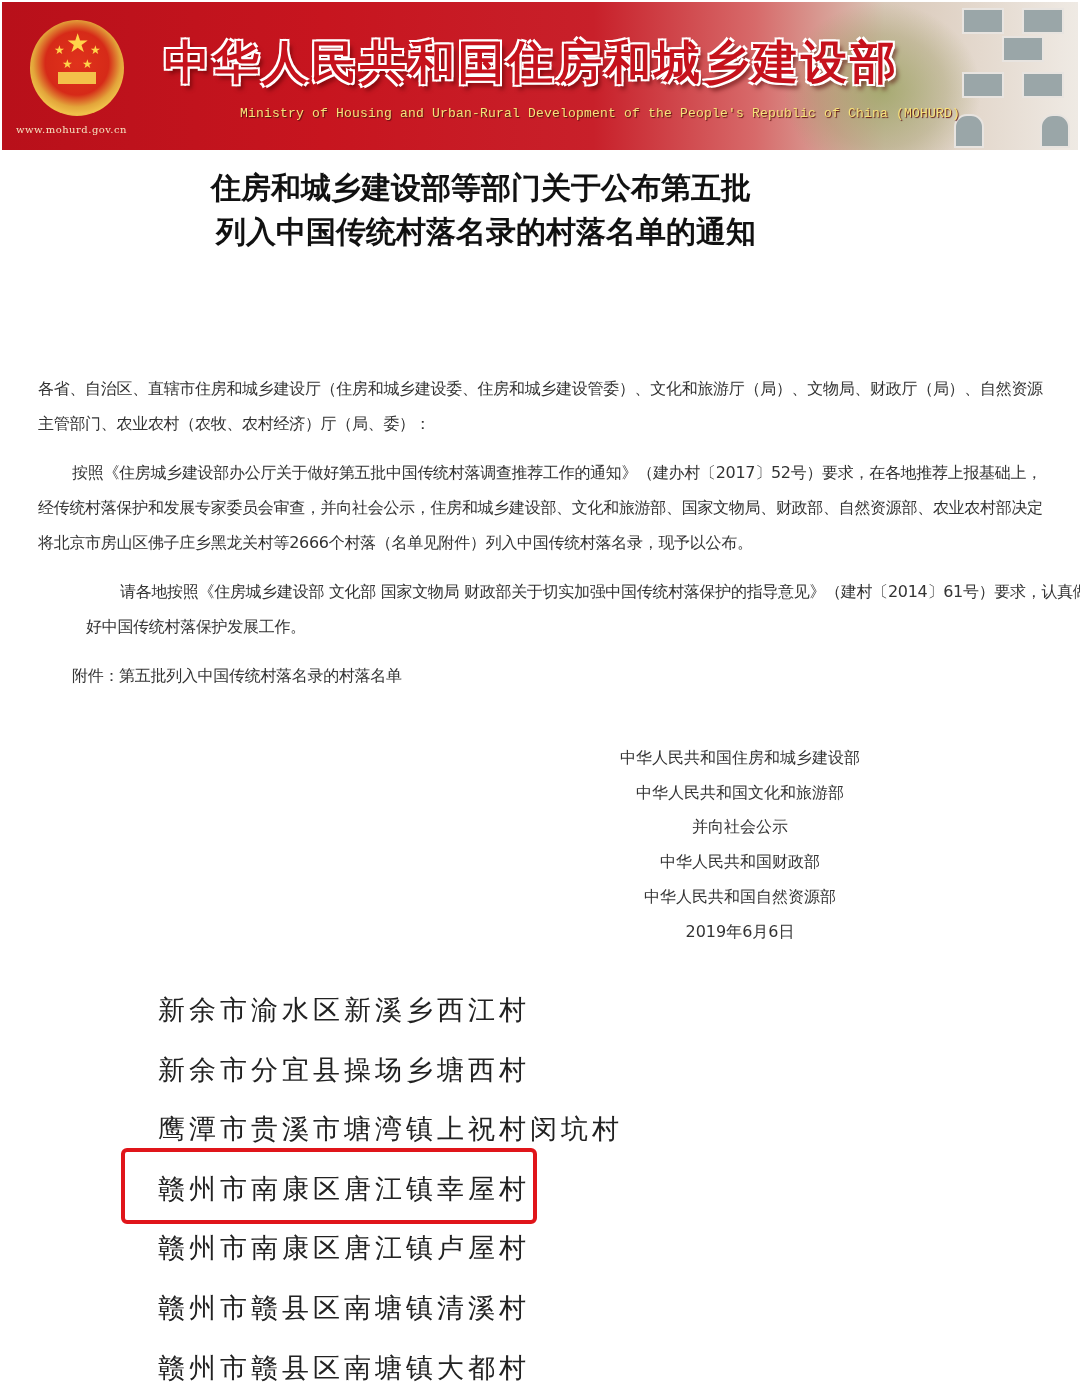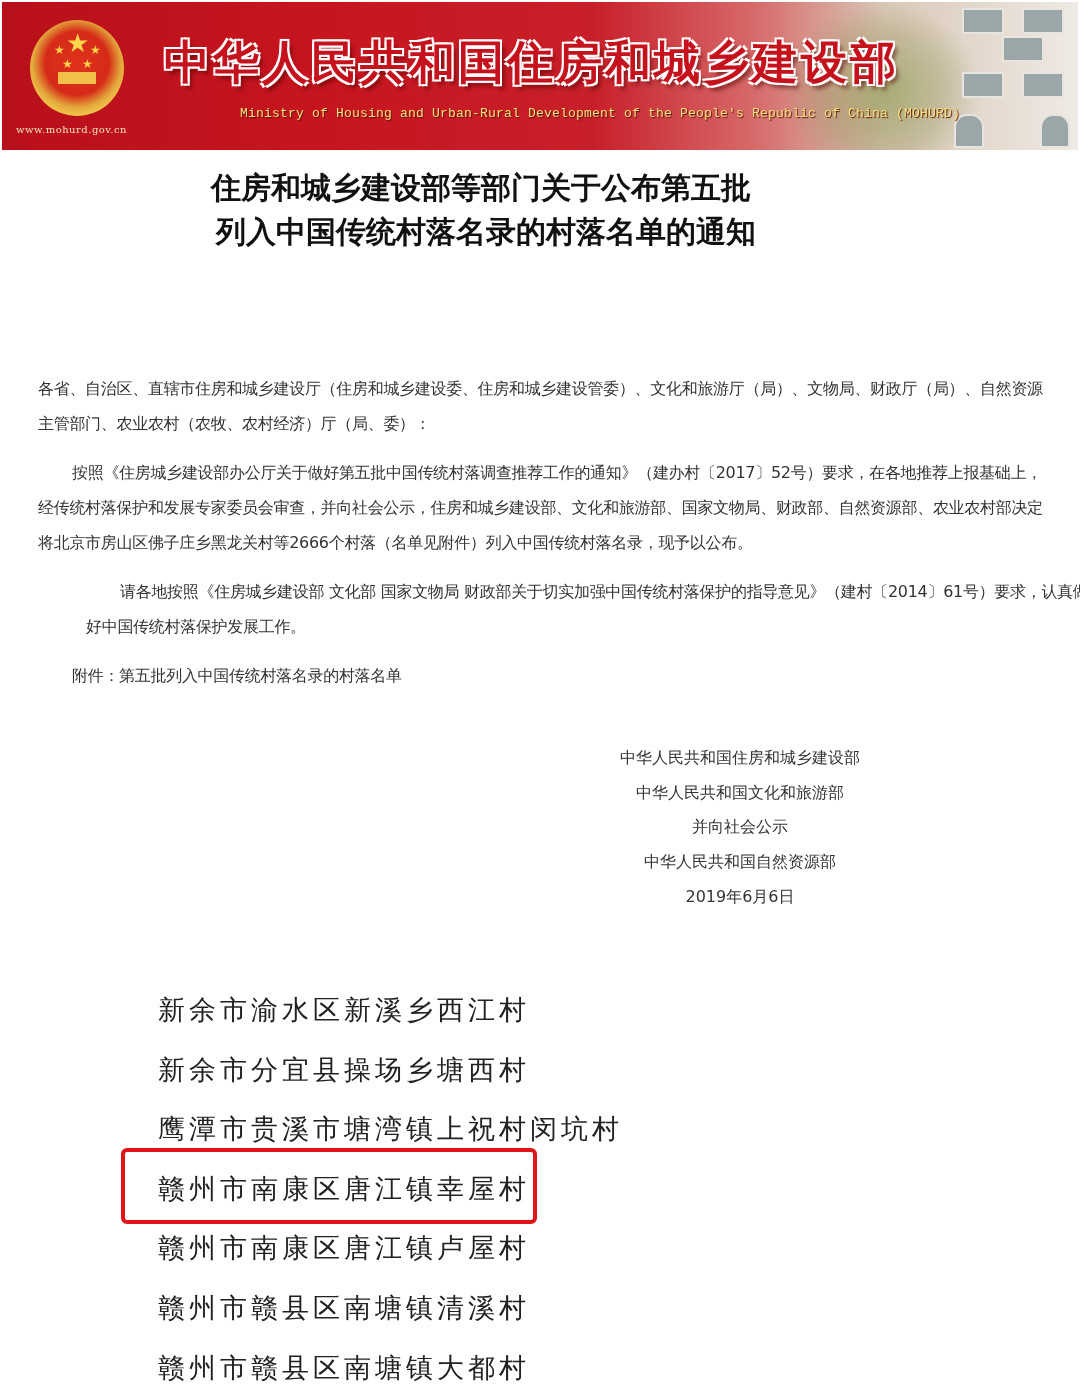--- a/index.html
+++ b/index.html
@@ -77,20 +77,21 @@
 
 <div class="para" style="top:371px;">各省、自治区、直辖市住房和城乡建设厅（住房和城乡建设委、住房和城乡建设管委）、文化和旅游厅（局）、文物局、财政厅（局）、自然资源主管部门、农业农村（农牧、农村经济）厅（局、委）：</div>
 <div class="para indent" style="top:455px;">按照《住房城乡建设部办公厅关于做好第五批中国传统村落调查推荐工作的通知》（建办村〔2017〕52号）要求，在各地推荐上报基础上，经传统村落保护和发展专家委员会审查，并向社会公示，住房和城乡建设部、文化和旅游部、国家文物局、财政部、自然资源部、农业农村部决定将北京市房山区佛子庄乡黑龙关村等2666个村落（名单见附件）列入中国传统村落名录，现予以公布。</div>
 <div class="para indent" style="top:574px;margin-left:48px;">请各地按照《住房城乡建设部 文化部 国家文物局 财政部关于切实加强中国传统村落保护的指导意见》（建村〔2014〕61号）要求，认真做好中国传统村落保护发展工作。</div>
 <div class="para indent" style="top:658px;">附件：第五批列入中国传统村落名录的村落名单</div>
 
 <div class="sign">
   <div>中华人民共和国住房和城乡建设部</div>
   <div>中华人民共和国文化和旅游部</div>
   <div>并向社会公示</div>
+  <div>中华人民共和国财政部</div>
   <div>中华人民共和国自然资源部</div>
   <div>2019年6月6日</div>
 </div>
 
 <div class="list">
   <div class="item">新余市渝水区新溪乡西江村</div>
   <div class="item">新余市分宜县操场乡塘西村</div>
   <div class="item">鹰潭市贵溪市塘湾镇上祝村闵坑村</div>
   <div class="item">赣州市南康区唐江镇幸屋村</div>
   <div class="item">赣州市南康区唐江镇卢屋村</div>

